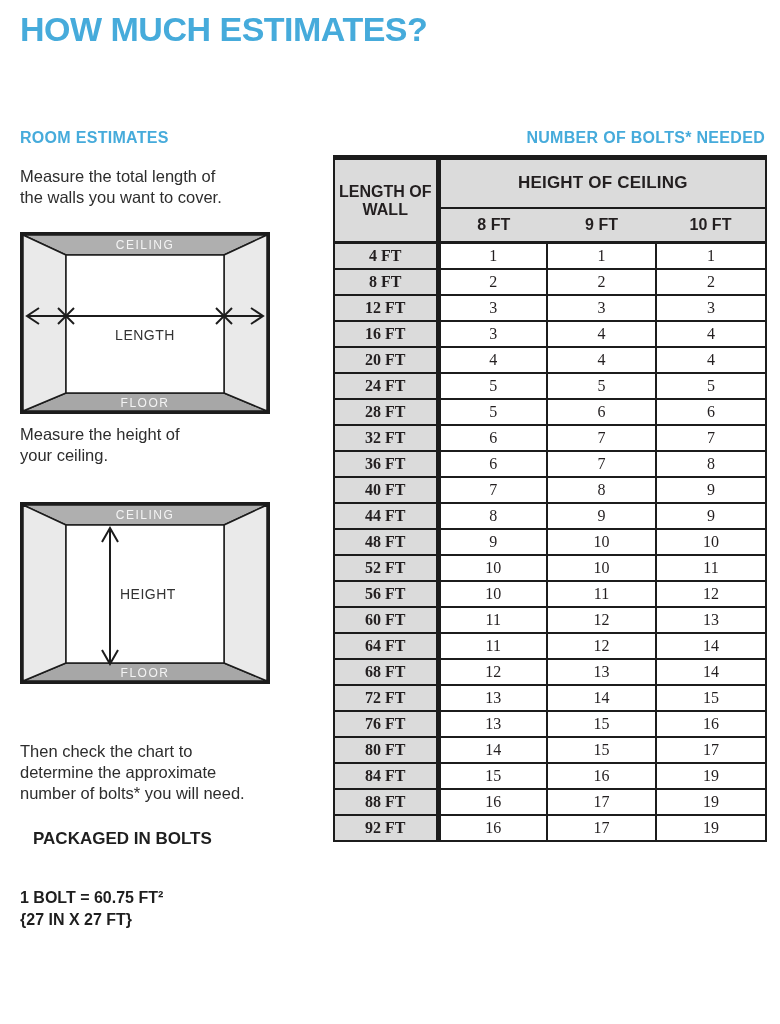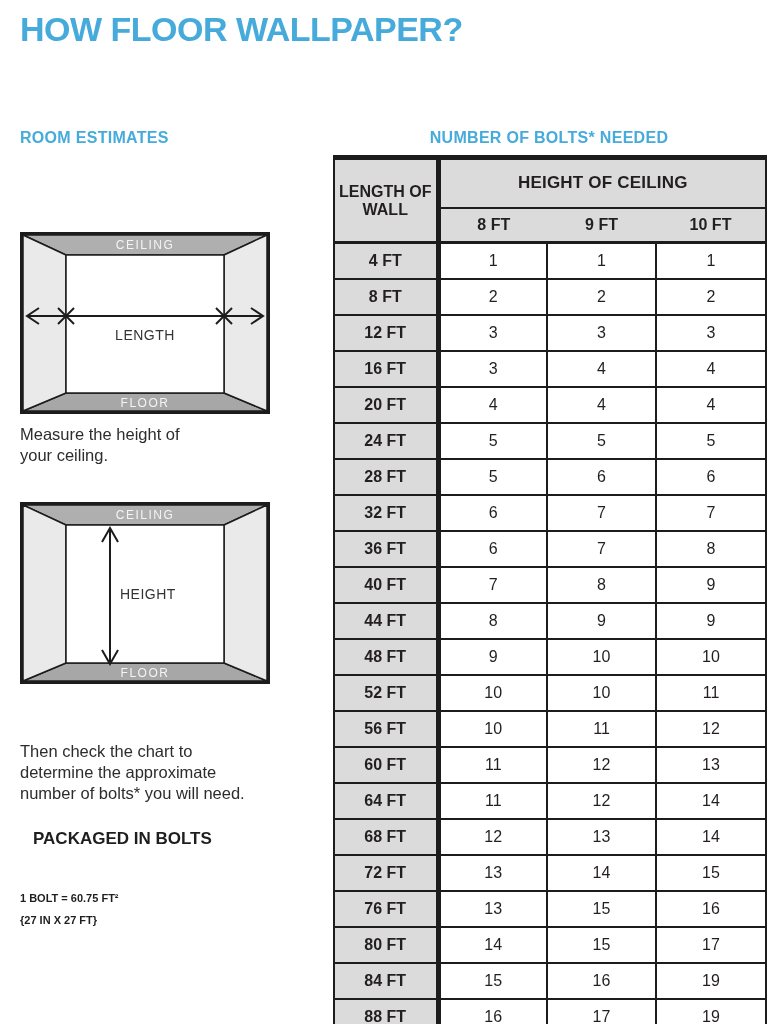--- a/index.html
+++ b/index.html
@@ -24,21 +24,21 @@
     position: absolute; left: 20px; top: 10px;
     font-size: 34px; font-weight: bold; color: var(--accent);
     letter-spacing: -0.5px; margin: 0;
   }
   .section-heading {
     position: absolute; margin: 0;
     font-size: 16px; font-weight: bold; color: var(--accent);
     letter-spacing: 0.3px;
   }
   #room-estimates-heading { left: 20px; top: 129px; }
-  #bolts-heading { left: 333px; top: 129px; width: 432px; text-align: center; }
+  #bolts-heading { left: 333px; top: 129px; width: 432px; text-align: right; }
 
   .step {
     position: absolute; left: 20px; margin: 0;
     font-size: 16.5px; line-height: 21px; color: #2D2D2D;
   }
   #step1 { top: 166px; }
   #step2 { top: 424px; }
   #step3 { top: 711px; margin-top: 30px; }
 
   .room-svg { position: absolute; left: 20px; }
@@ -54,37 +54,37 @@
     font-family: "Liberation Sans", sans-serif;
   }
 
   .footnote {
     position: absolute; left: 20px; top: 829px; margin: 0;
     font-size: 17px; font-weight: bold; line-height: 20px; color: #1E1E1E;
   }
   .footnote .ln2 { padding-left: 13px; text-align: center; }
   .bolt-info {
     position: absolute; left: 20px; top: 887px; margin: 0;
-    font-size: 11px; font-weight: bold; line-height: 22px; color: #1E1E1E;
+    font-size: 16px; font-weight: bold; line-height: 22px; color: #1E1E1E;
   }
   .ln { display: block; }
 
   .bolts-table {
     position: absolute; left: 333px; top: 155px;
     border-collapse: collapse; table-layout: fixed; width: 432px;
     font-family: "Liberation Sans", sans-serif;
   }
   .bolts-table th, .bolts-table td {
     border: 2px solid var(--line);
     text-align: center; vertical-align: middle;
     color: var(--text-dark); padding: 0;
   }
   .bolts-table thead tr.group-row { height: 50px; }
   .bolts-table thead tr.sub-row { height: 35px; }
-  .bolts-table tbody tr { height: 36px; }
+  .bolts-table tbody tr { height: 26px; font-family: Liberation Serif, serif; }
 
   th.wall-header {
     background: var(--table-header-bg);
     border-top: 5px solid var(--line);
     border-right: 5px solid var(--line);
     border-bottom: 3px solid var(--line);
     font-size: 16px; line-height: 18px; font-weight: bold;
   }
   th.ceiling-header {
     background: var(--table-header-bg);
@@ -106,24 +106,28 @@
   }
   .bolts-table tbody td {
     background: #fff; font-size: 16px; font-weight: normal;
   }
 </style>
 </head>
 <body>
 
 <div class="page">
 
-  <h1 class="title">HOW FLOOR WALLPAPER?</h1>
+  <h1 class="title">HOW MUCH ESTIMATES?</h1>
 
   <h2 class="section-heading" id="room-estimates-heading">ROOM ESTIMATES</h2>
 
+  <p class="step" id="step1">
+    <span class="ln">Measure the total length of</span>
+    <span class="ln">the walls you want to cover.</span>
+  </p>
 
   <svg class="room-svg" id="length-diagram" width="250" height="182" viewBox="0 0 250 182">
     <rect x="2" y="2" width="246" height="178" fill="#fff" stroke="#1C1C1C" stroke-width="4"></rect>
     <polygon points="3,3 247,3 204,23 46,23" fill="#AFAFAF" stroke="#1C1C1C" stroke-width="1.5"></polygon>
     <polygon points="3,179 247,179 204,161 46,161" fill="#A7A7A7" stroke="#1C1C1C" stroke-width="1.5"></polygon>
     <polygon points="3,3 46,23 46,161 3,179" fill="#EAEAEA" stroke="#1C1C1C" stroke-width="1.5"></polygon>
     <polygon points="247,3 204,23 204,161 247,179" fill="#EAEAEA" stroke="#1C1C1C" stroke-width="1.5"></polygon>
     <rect x="46" y="23" width="158" height="138" fill="#fff" stroke="#1C1C1C" stroke-width="1.5"></rect>
     <text class="band-label" x="125" y="17" text-anchor="middle">CEILING</text>
     <text class="band-label" x="125" y="175" text-anchor="middle">FLOOR</text>

